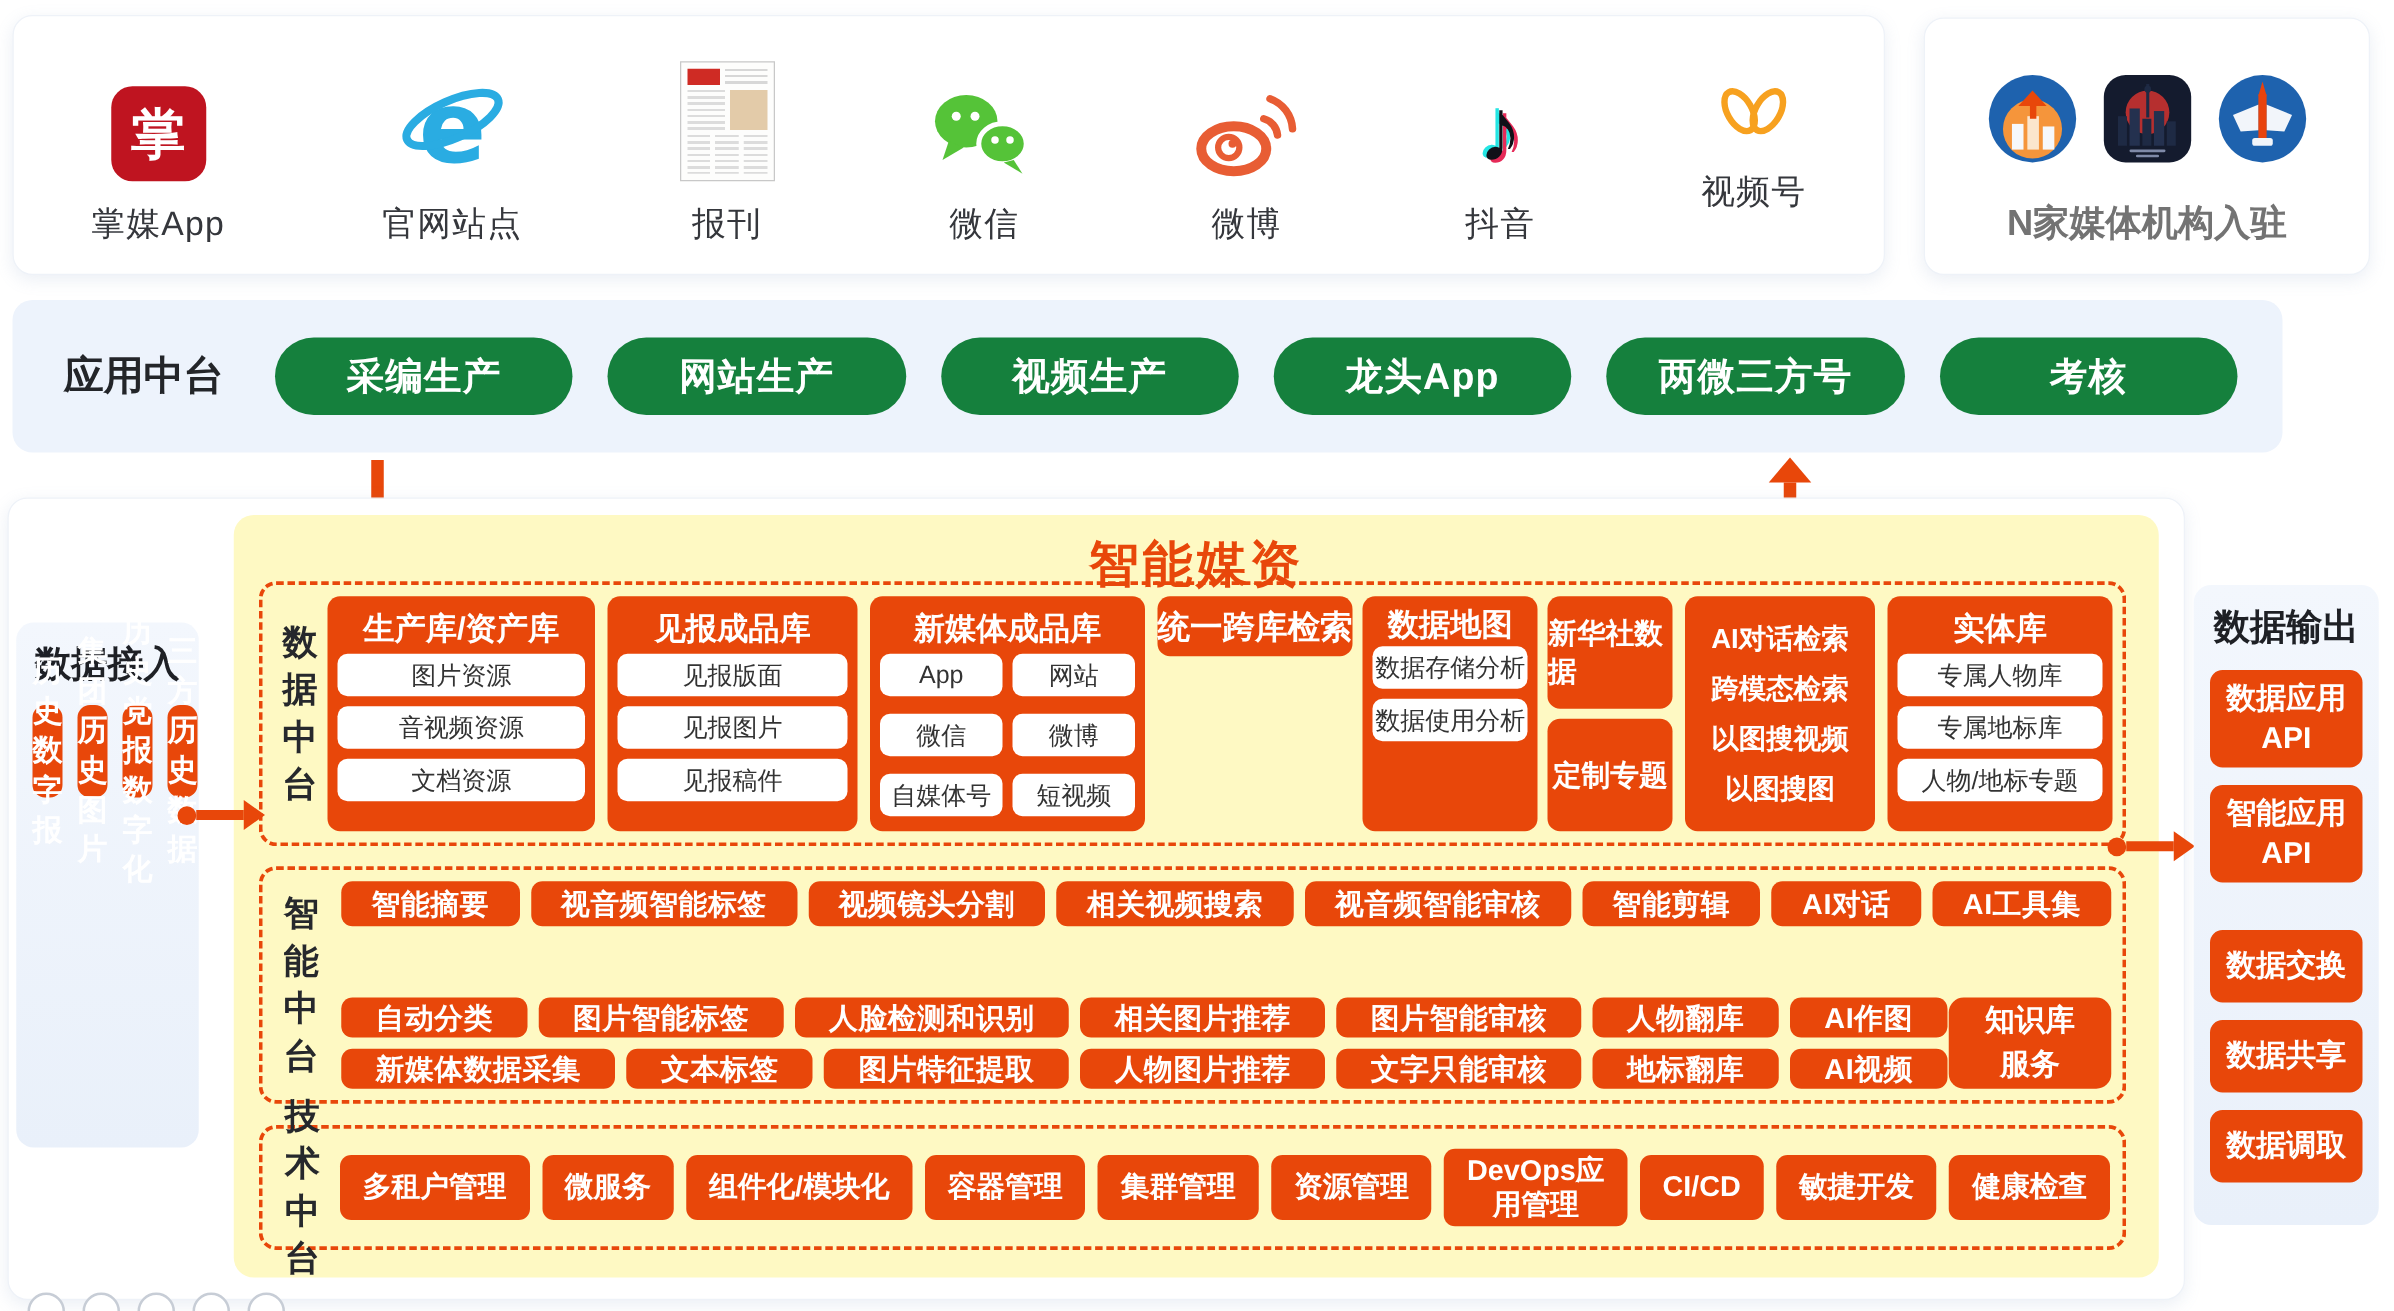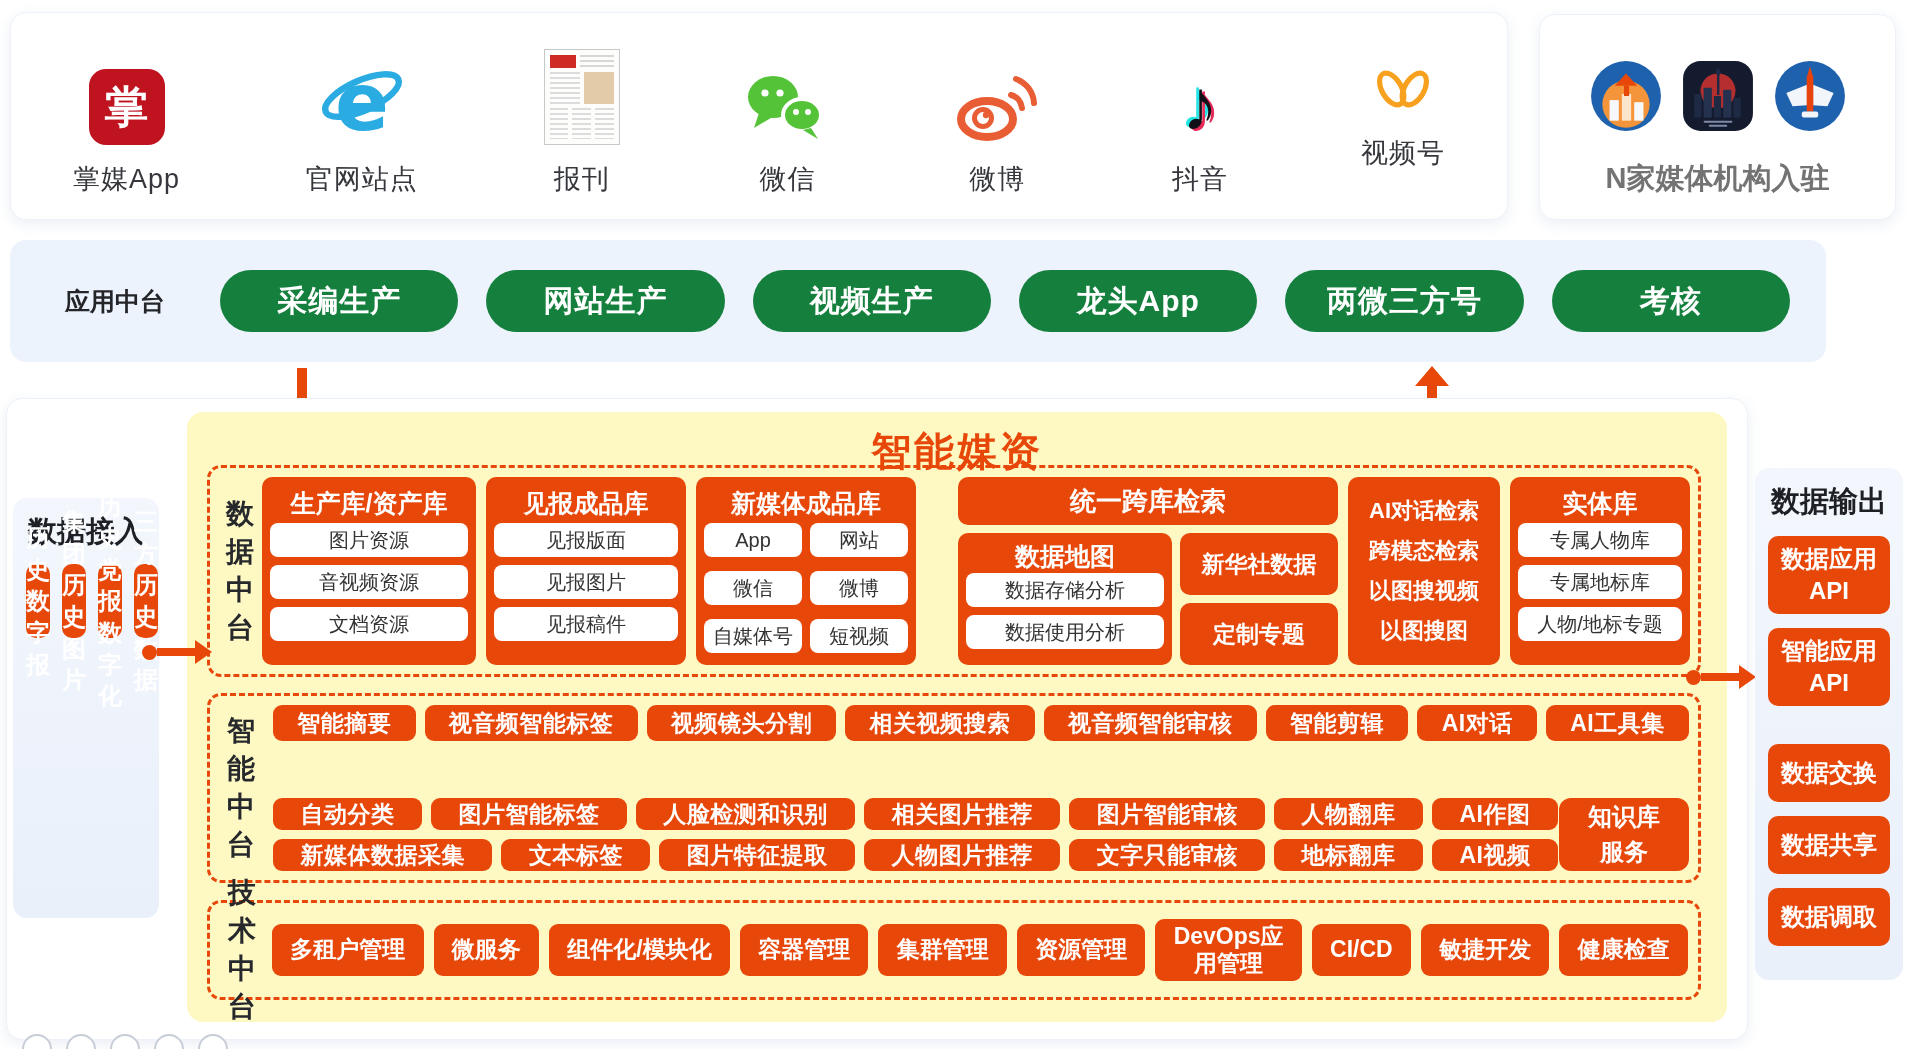--- a/index.html
+++ b/index.html
@@ -36,21 +36,21 @@
 
   
   .orgs{left:1539px;top:14px;width:357px;height:206px;display:flex;flex-direction:column;
         align-items:center;justify-content:flex-end;padding-bottom:20px;box-sizing:border-box;gap:22px;}
   .orgs-icons{display:flex;gap:18px;align-items:center;}
   .orgs-label{font-size:29px;font-weight:800;color:#737373;}
 
   
   .appbar{left:10px;top:240px;width:1816px;height:122px;background:#edf3fc;border-radius:16px;
           display:flex;align-items:center;box-sizing:border-box;padding:0 36px 0 0;}
-  .appbar-label{width:210px;text-align:center;font-size:25px;font-weight:800;color:#232529;flex:none;}
+  .appbar-label{width:210px;text-align:center;font-size:32px;font-weight:800;color:#232529;flex:none;}
   .appbar-buttons{flex:1;display:flex;gap:28px;justify-content:space-between;}
   .pill{flex:1 1 0;max-width:262px;min-width:190px;height:62px;background:#15803d;border-radius:31px;
         color:#fff;font-size:30px;font-weight:800;display:flex;align-items:center;justify-content:center;
         letter-spacing:1px;}
 
   
   .vstem{position:absolute;width:10px;background:#e8470a;}
   .vhead{position:absolute;width:0;height:0;border-left:17px solid transparent;border-right:17px solid transparent;}
   .vhead.down{border-top:20px solid #e8470a;}
   .vhead.up{border-bottom:20px solid #e8470a;}
@@ -81,21 +81,21 @@
   .ocol{background:#e8470a;border-radius:10px;padding:6px 8px;box-sizing:border-box;
         display:flex;flex-direction:column;}
   .ocol-header{color:#fff;font-size:25px;font-weight:700;text-align:center;line-height:40px;flex:none;}
   .wlist{display:flex;flex-direction:column;gap:8px;flex:1;}
   .wbox{background:#fff;border-radius:8px;height:34px;min-height:34px;display:flex;align-items:center;
         justify-content:center;font-size:20px;font-weight:500;color:#333;white-space:pre-line;text-align:center;}
   .col-prod{width:214px;}
   .col-pub{width:200px;}
   .col-new{width:220px;}
   .col-new .wlist{display:grid;grid-template-columns:1fr 1fr;gap:8px;}
-  .col-cross{flex:1;display:flex;flex-direction:column;gap:8px;margin-left:32px;}
+  .col-cross{flex:1;display:flex;flex-direction:row;gap:8px;}
   .cross-header{background:#e8470a;border-radius:10px;height:48px;display:flex;align-items:center;
                 justify-content:center;color:#fff;font-size:26px;font-weight:700;flex:none;}
   .cross-body{flex:1;display:flex;gap:8px;}
   .datamap{flex:1.25;}
   .datamap .ocol-header{line-height:34px;}
   .cross-side{flex:1;display:flex;flex-direction:column;gap:8px;}
   .cross-side .oblk-sub{flex:1;background:#e8470a;border-radius:10px;display:flex;align-items:center;
         justify-content:center;color:#fff;font-size:23px;font-weight:700;}
   .col-ai{width:152px;background:#e8470a;border-radius:10px;display:flex;align-items:center;
           justify-content:center;color:#fff;font-size:22px;font-weight:700;white-space:pre-line;

